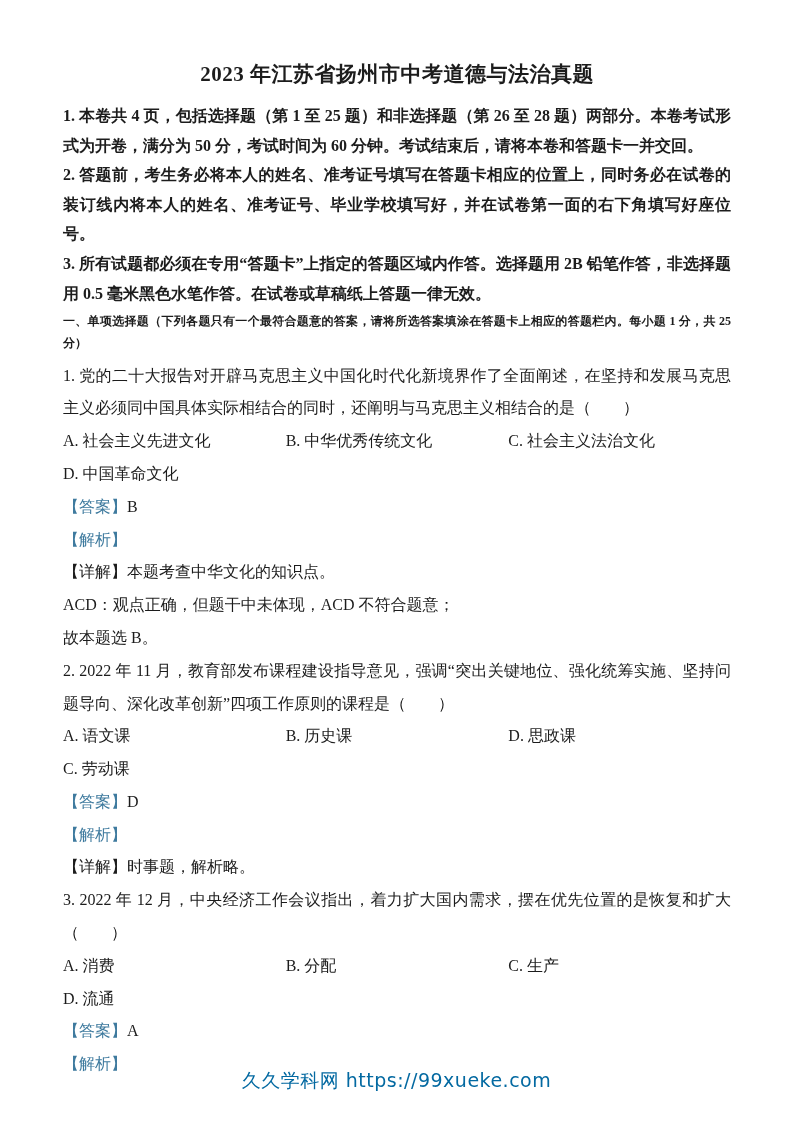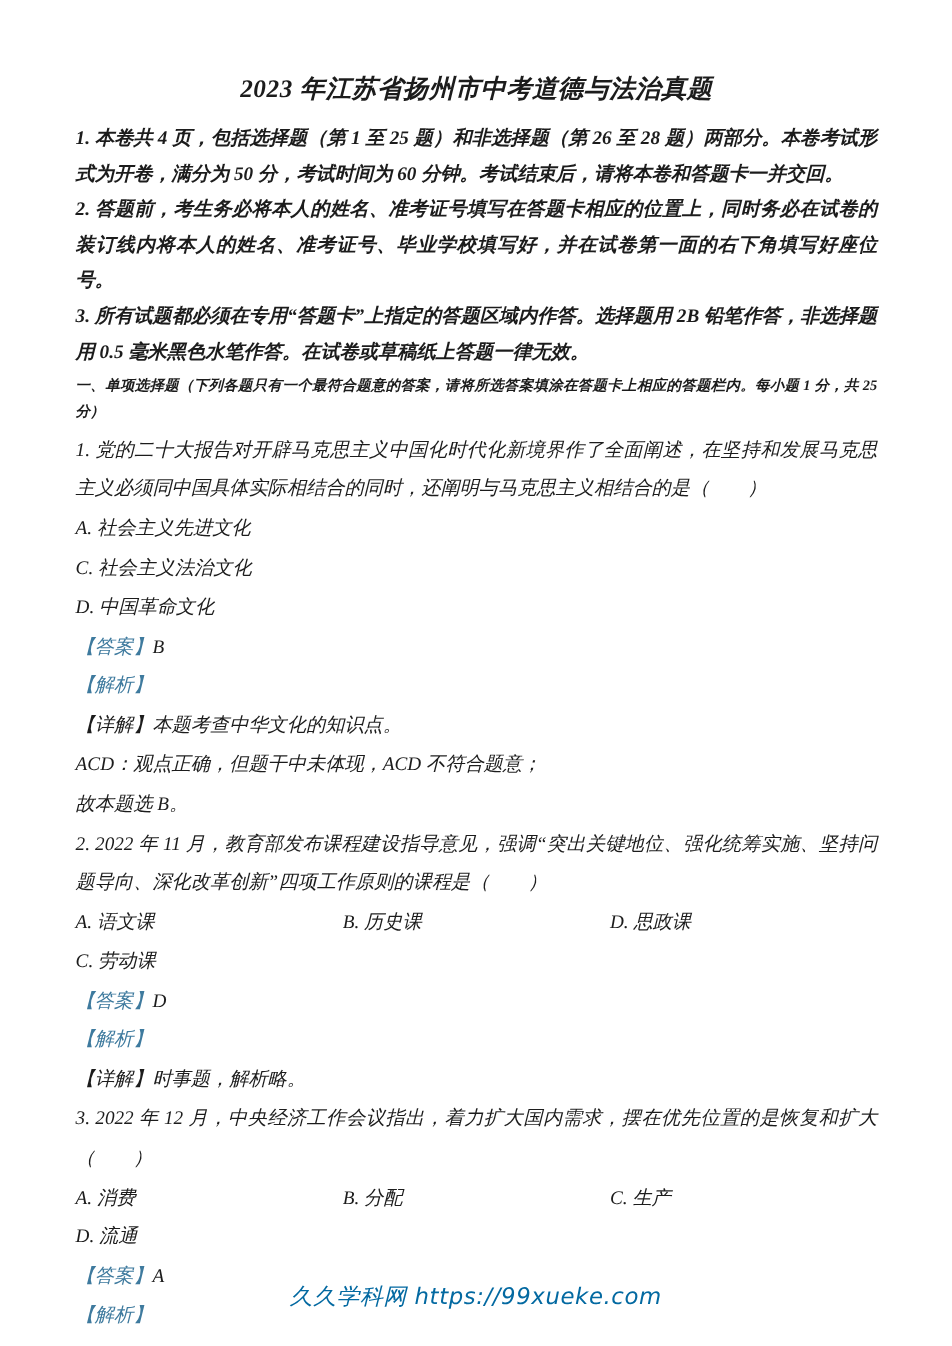--- a/index.html
+++ b/index.html
@@ -7,21 +7,20 @@
   .page {
     position: relative;
     width: 793px;
     height: 1122px;
     margin: 0 auto;
     background: #ffffff;
     color: #1c1c1c;
     font-family: "Liberation Serif", "DejaVu Serif", serif;
     padding: 60px 62px 0 63px;
     overflow: hidden;
-    font-style: italic;
   }
   .title {
     font-size: 21px;
     font-weight: bold;
     text-align: center;
     margin: 0 0 13px 0;
     letter-spacing: 0.5px;
   }
   .instructions p {
     margin: 0;
@@ -36,21 +35,21 @@
     line-height: 1.85;
     text-align: justify;
     margin: 2px 0 5px 0;
   }
   .qa { font-size: 16px; }
   .qa p { margin: 0; line-height: 2.05; text-align: justify; }
   .options {
     display: grid;
     line-height: 2.05;
   }
-  .options.cols-2 { grid-template-columns: 1fr; }
+  .options.cols-2 { grid-template-columns: 1fr 1fr 1fr; }
   .options.cols-4 { grid-template-columns: 1fr 1fr 1fr; }
   .opt { white-space: nowrap; }
   .blue-label { color: #3e7a9e; }
   .answer-value { color: #1c1c1c; }
   .footer {
     position: absolute;
     left: 0;
     right: 0;
     bottom: 28px;
     text-align: center;
@@ -74,20 +73,21 @@
   </div>
 
   <h2 class="section-heading">一、单项选择题（下列各题只有一个最符合题意的答案，请将所选答案填涂在答题卡上相应的答题栏内。每小题 1 分，共 25 分）</h2>
 
   <div class="qa">
 
     <div>
       <p>1. 党的二十大报告对开辟马克思主义中国化时代化新境界作了全面阐述，在坚持和发展马克思主义必须同中国具体实际相结合的同时，还阐明与马克思主义相结合的是（　　）</p>
       <div class="options cols-2">
         <span class="opt">A. 社会主义先进文化</span>
+        <span class="opt">B. 中华优秀传统文化</span>
         <span class="opt">C. 社会主义法治文化</span>
         <span class="opt">D. 中国革命文化</span>
       </div>
       <p><span class="blue-label">【答案】</span><span class="answer-value">B</span></p>
       <p class="blue-label">【解析】</p>
       <p>【详解】本题考查中华文化的知识点。</p>
       <p>ACD：观点正确，但题干中未体现，ACD 不符合题意；</p>
       <p>故本题选 B。</p>
     </div>
 

